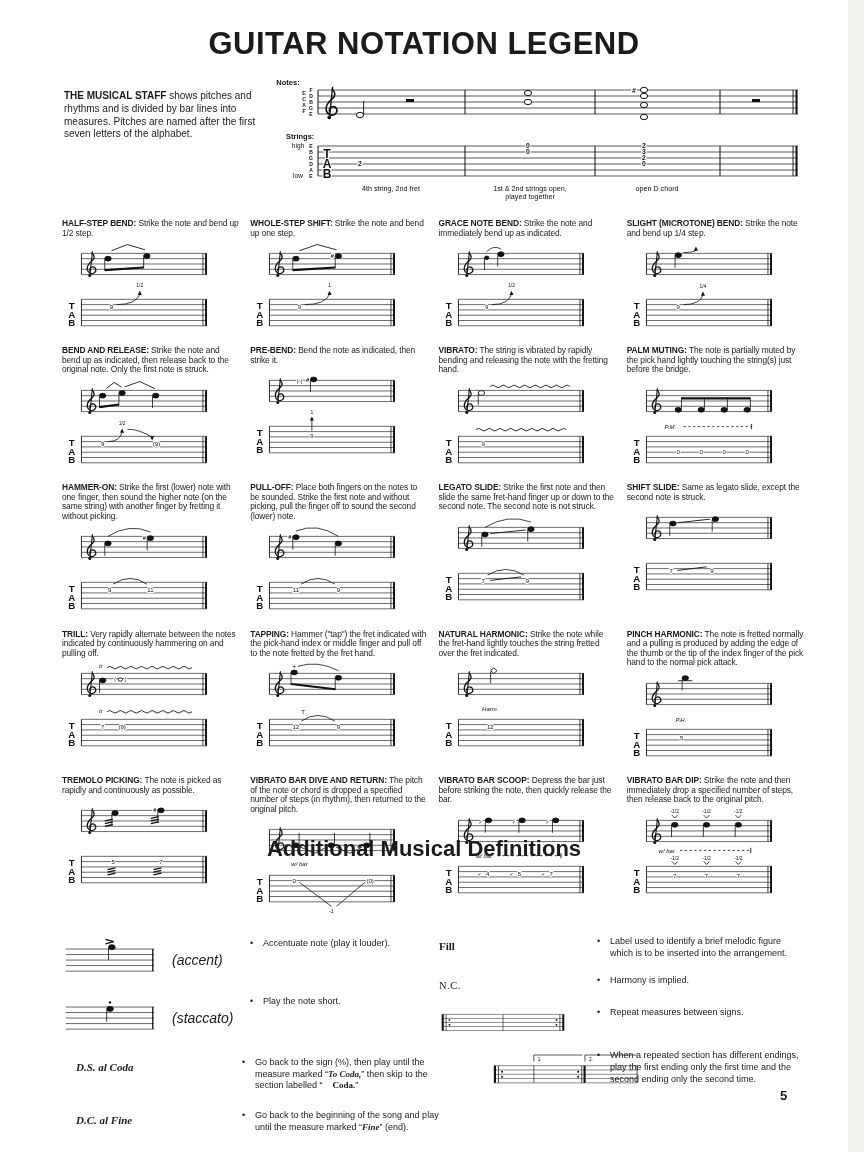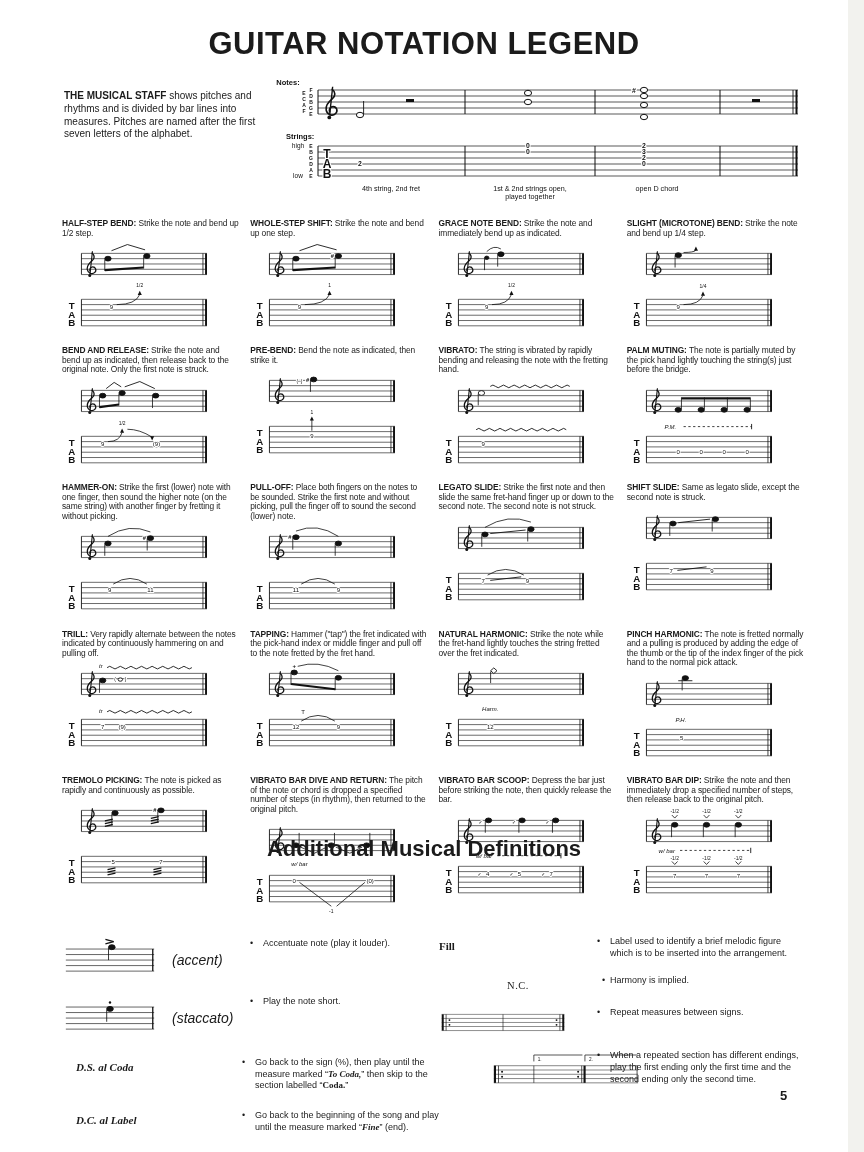--- a/index.html
+++ b/index.html
@@ -25,21 +25,21 @@
   .row{display:flex;align-items:flex-start;}
   .figzone{width:108px;flex:none;}
   .figzone-r{width:158px;flex:none;}
   .lbl{flex:none;width:78px;font-size:14px;font-style:italic;padding-top:14px;}
   .dirlabel{font-family:"Liberation Serif",serif;font-style:italic;font-weight:700;font-size:11px;}
   .lbl-serif{font-family:"Liberation Serif",serif;font-weight:700;font-size:11px;}
   .lbl-nc{font-family:"Liberation Serif",serif;font-size:10.5px;letter-spacing:.5px;}
   .btxt{display:flex;font-size:9px;line-height:1.3;flex:1;}
   .bullet{width:13px;flex:none;}
   .sbi{font-family:"Liberation Serif",serif;font-style:italic;font-weight:700;}
-  .sb{font-family:"Liberation Serif",serif;font-weight:700;}
+  .sb{font-family:"Liberation Serif",serif;font-weight:700;margin-left:10px;}
   .pagenum{position:absolute;top:1088px;left:780px;font-size:13px;font-weight:700;}
   svg text{font-family:"Liberation Sans",sans-serif;}
 </style>
 </head>
 <body>
 
 <svg width="0" height="0" style="position:absolute">
   <defs>
     <symbol id="clef" viewBox="0 0 22 46">
       <path d="M13 6 C17 9 17 14 13 17 C8 21 5 25 6 30 C7 35 13 38 17 34 C20 31 18 26 14 26 C11 26 9 29 10 32" fill="none" stroke="#111" stroke-width="1.9" stroke-linecap="round"></path>
@@ -947,36 +947,36 @@
           </div>
         </div>
         <div class="row" style="margin-top: 16px;">
           <div class="figzone dl" style="width: 178px; padding-left: 12px; box-sizing: border-box;"><span class="dirlabel">D.S. al Coda</span></div>
           <div class="btxt">
             <span class="bullet">•</span>
             <span>Go back to the sign (%), then play until the measure marked “<span class="sbi">To Coda,</span>” then skip to the section labelled “<span class="sb">Coda.</span>”</span>
           </div>
         </div>
         <div class="row" style="margin-top: 18px;">
-          <div class="figzone dl" style="width: 178px; padding-left: 12px; box-sizing: border-box;"><span class="dirlabel">D.C. al Label</span></div>
+          <div class="figzone dl" style="width: 178px; padding-left: 12px; box-sizing: border-box;"><span class="dirlabel">D.C. al Fine</span></div>
           <div class="btxt">
             <span class="bullet">•</span>
             <span>Go back to the beginning of the song and play until the measure marked “<span class="sbi">Fine</span>” (end).</span>
           </div>
         </div>
       </div>
     <div class="col-r" id="addl-right">
         <div class="row" style="margin-top: 8px;">
           <div class="figzone-r"><span class="lbl-serif">Fill</span></div>
           <div class="btxt">
             <span class="bullet">•</span>
             <span>Label used to identify a brief melodic figure which is to be inserted into the arrangement.</span>
           </div>
         </div>
-        <div class="row" style="margin-top: 16px; text-align: center;">
+        <div class="row" style="margin-top: 16px;">
           <div class="figzone-r"><span class="lbl-nc">N.C.</span></div>
           <div class="btxt">
             <span class="bullet">•</span>
             <span>Harmony is implied.</span>
           </div>
         </div>
         <div class="row" style="margin-top: 14px;">
           <div class="figzone-r" style="padding-top: 2px;"><svg viewBox="0 0 190 40" width="128">
               <line x1="4" y1="8" x2="186" y2="8" stroke="#111" stroke-width="0.7"></line>
               <line x1="4" y1="14" x2="186" y2="14" stroke="#111" stroke-width="0.7"></line>

